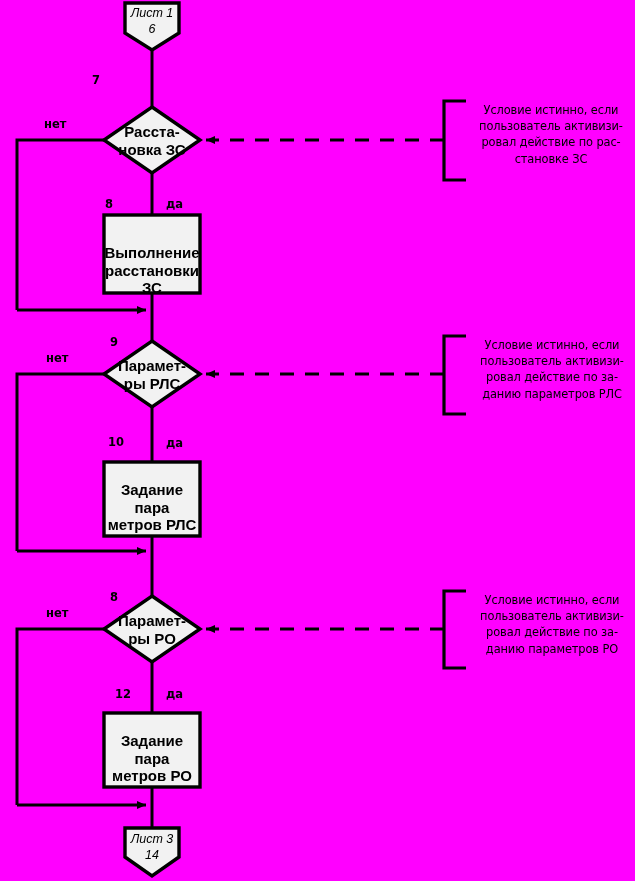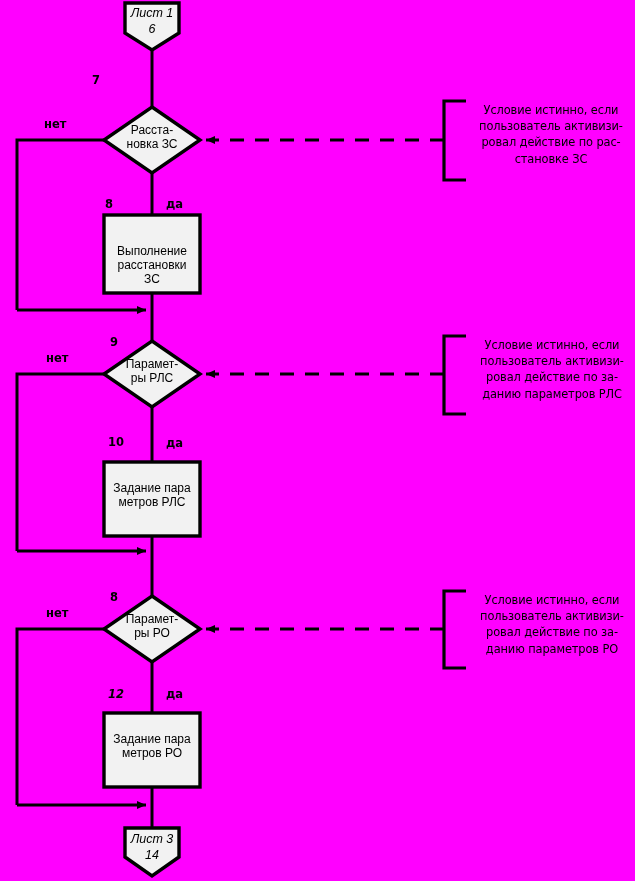--- a/index.html
+++ b/index.html
@@ -23,21 +23,22 @@
   }
   .node-label {
     position: absolute;
     color: #000;
     text-align: center;
     line-height: 1.18;
     pointer-events: none;
     white-space: pre-line;
   }
   .shape-text {
-    font-size: 12px;
+    font-size: 15px;
+    font-weight: bold;
   }
   .connector-text {
     font-size: 12.5px;
     font-style: italic;
   }
   .small-label {
     font-size: 11.5px;
     font-weight: bold;
     font-family: "DejaVu Sans", sans-serif;
   }
@@ -138,21 +139,21 @@
 <div class="node-label small-label" style="left:108px; top:436px; width:30px; text-align:left;">10</div>
 <div class="node-label shape-text" style="left:102px; top:481px; width:100px;">Задание пара
 метров РЛС</div>
 
 <div class="node-label small-label" style="left:110px; top:591px; width:30px; text-align:left;">8</div>
 <div class="node-label shape-text" style="left:104px; top:612px; width:96px;">Парамет-
 ры РО</div>
 <div class="node-label small-label" style="left:46px; top:607px; width:32px; text-align:left;">нет</div>
 <div class="node-label small-label" style="left:166px; top:688px; width:30px; text-align:left;">да</div>
 
-<div class="node-label small-label" style="left:108px; top:688px; width:30px; text-align:left;font-style:italic;">12</div>
+<div class="node-label small-label" style="left:108px; top:688px; width:30px; text-align:center;">12</div>
 <div class="node-label shape-text" style="left:102px; top:732px; width:100px;">Задание пара
 метров РО</div>
 
 <div class="node-label connector-text" style="left:117px; top:832px; width:70px;">Лист 3</div>
 <div class="node-label connector-text" style="left:117px; top:848px; width:70px;">14</div>
 
 <div class="note-text" style="left:469px; top:102px; width:164px;">Условие истинно, если
 пользователь активизи-
 ровал действие по рас-
 становке ЗС</div>

